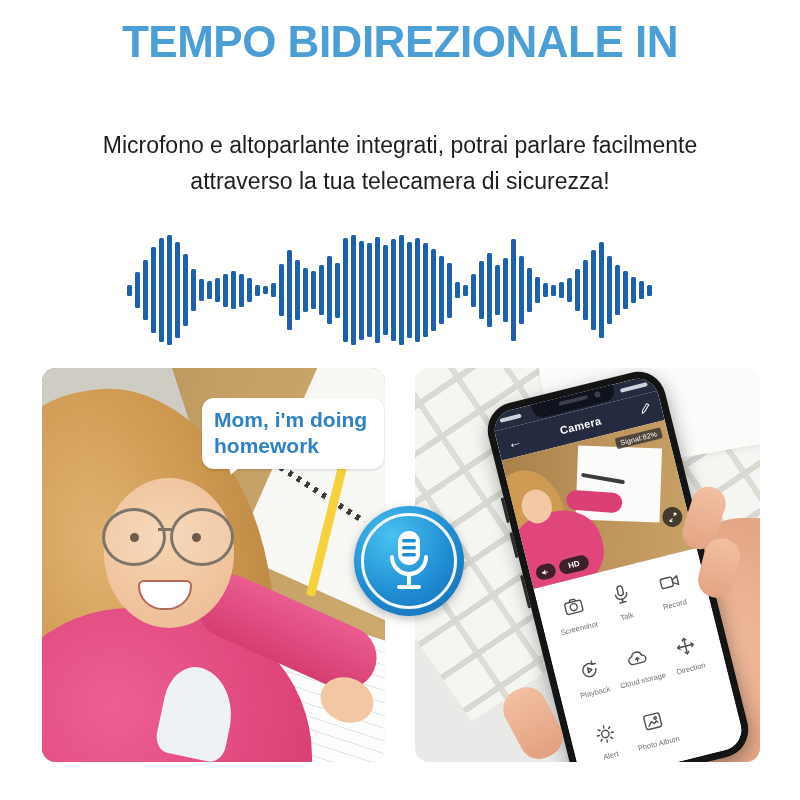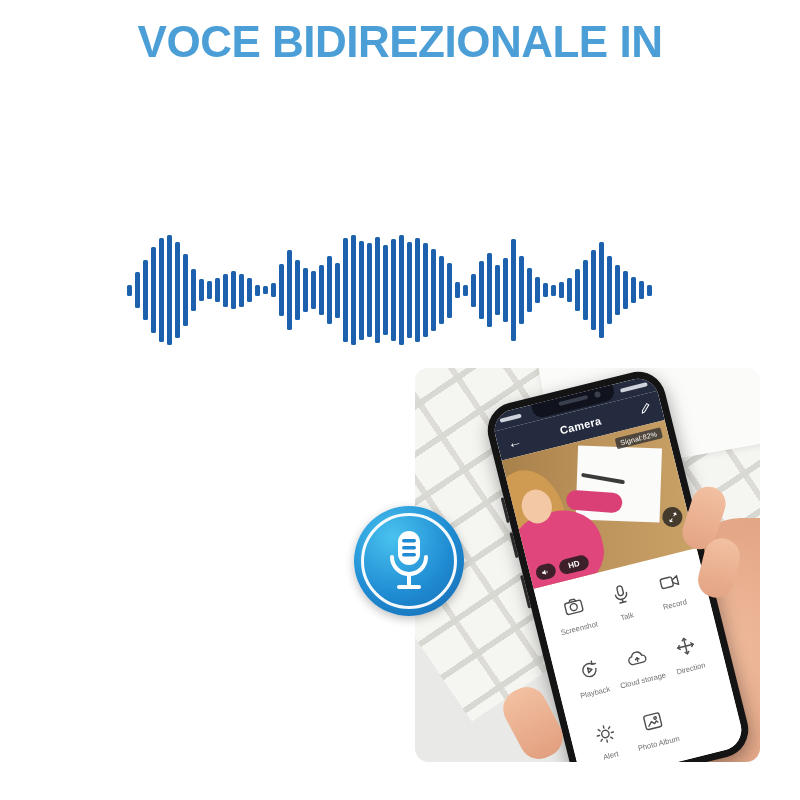--- a/index.html
+++ b/index.html
@@ -116,23 +116,24 @@
              box-shadow:0 3px 10px rgba(0,0,0,.25);display:flex;align-items:center;justify-content:center;}
   .mic-ring{position:absolute;inset:7px;border:3px solid rgba(255,255,255,.95);border-radius:50%;}
   .mic-badge svg{width:48px;height:64px;z-index:2;}
 </style>
 </head>
 <body>
 
 <div class="canvas">
 
   <div class="headline">
-    <div>VOCE BIDIREZIONALE IN</div>
+    <div>TEMPO BIDIREZIONALE IN</div>
   </div>
 
+  <div class="subheadline">Microfono e altoparlante integrati, potrai parlare facilmente attraverso la tua telecamera di sicurezza!</div>
 
   <div class="waveform" id="waveform">
       <div class="wbar" style="height: 10%; background: rgb(28, 96, 174);"></div>
       <div class="wbar" style="height: 32%; background: rgb(28, 96, 174);"></div>
       <div class="wbar" style="height: 55%; background: rgb(28, 96, 174);"></div>
       <div class="wbar" style="height: 78%; background: rgb(28, 96, 174);"></div>
       <div class="wbar" style="height: 95%; background: rgb(28, 96, 174);"></div>
       <div class="wbar" style="height: 100%; background: rgb(28, 96, 174);"></div>
       <div class="wbar" style="height: 88%; background: rgb(28, 96, 174);"></div>
       <div class="wbar" style="height: 65%; background: rgb(28, 96, 174);"></div>
@@ -189,20 +190,40 @@
       <div class="wbar" style="height: 72%; background: rgb(28, 96, 174);"></div>
       <div class="wbar" style="height: 88%; background: rgb(28, 96, 174);"></div>
       <div class="wbar" style="height: 62%; background: rgb(28, 96, 174);"></div>
       <div class="wbar" style="height: 46%; background: rgb(28, 96, 174);"></div>
       <div class="wbar" style="height: 34%; background: rgb(28, 96, 174);"></div>
       <div class="wbar" style="height: 24%; background: rgb(28, 96, 174);"></div>
       <div class="wbar" style="height: 16%; background: rgb(28, 96, 174);"></div>
       <div class="wbar" style="height: 10%; background: rgb(28, 96, 174);"></div>
     </div>
 
+  <div class="photo photo-left">
+    <div class="abs wall"></div>
+    <div class="abs paper2"></div>
+    <div class="abs spiral"></div>
+    <div class="abs paper1"></div>
+    <div class="abs pencil"></div>
+    <div class="abs hair"></div>
+    <div class="abs sweater"></div>
+    <div class="abs shirt"></div>
+    <div class="abs arm"></div>
+    <div class="abs hand-skin"></div>
+    <div class="abs face"></div>
+    <div class="abs eye" style="left:88px;"></div>
+    <div class="abs eye" style="left:150px;"></div>
+    <div class="abs glass" style="left:60px;"></div>
+    <div class="abs glass" style="left:128px;"></div>
+    <div class="abs bridge"></div>
+    <div class="abs smile"></div>
+    <div class="bubble bubble-left">Mom, i'm doing homework</div>
+  </div>
 
   <div class="photo photo-right">
     <div class="abs keyboard"></div>
     <div class="abs notebook"></div>
     <div class="abs palm"></div>
 
     <div class="abs phone">
       <div class="abs side-btn" style="top:90px;"></div>
       <div class="abs side-btn" style="top:126px;"></div>
       <div class="abs side-btn" style="top:170px;height:34px;"></div>

